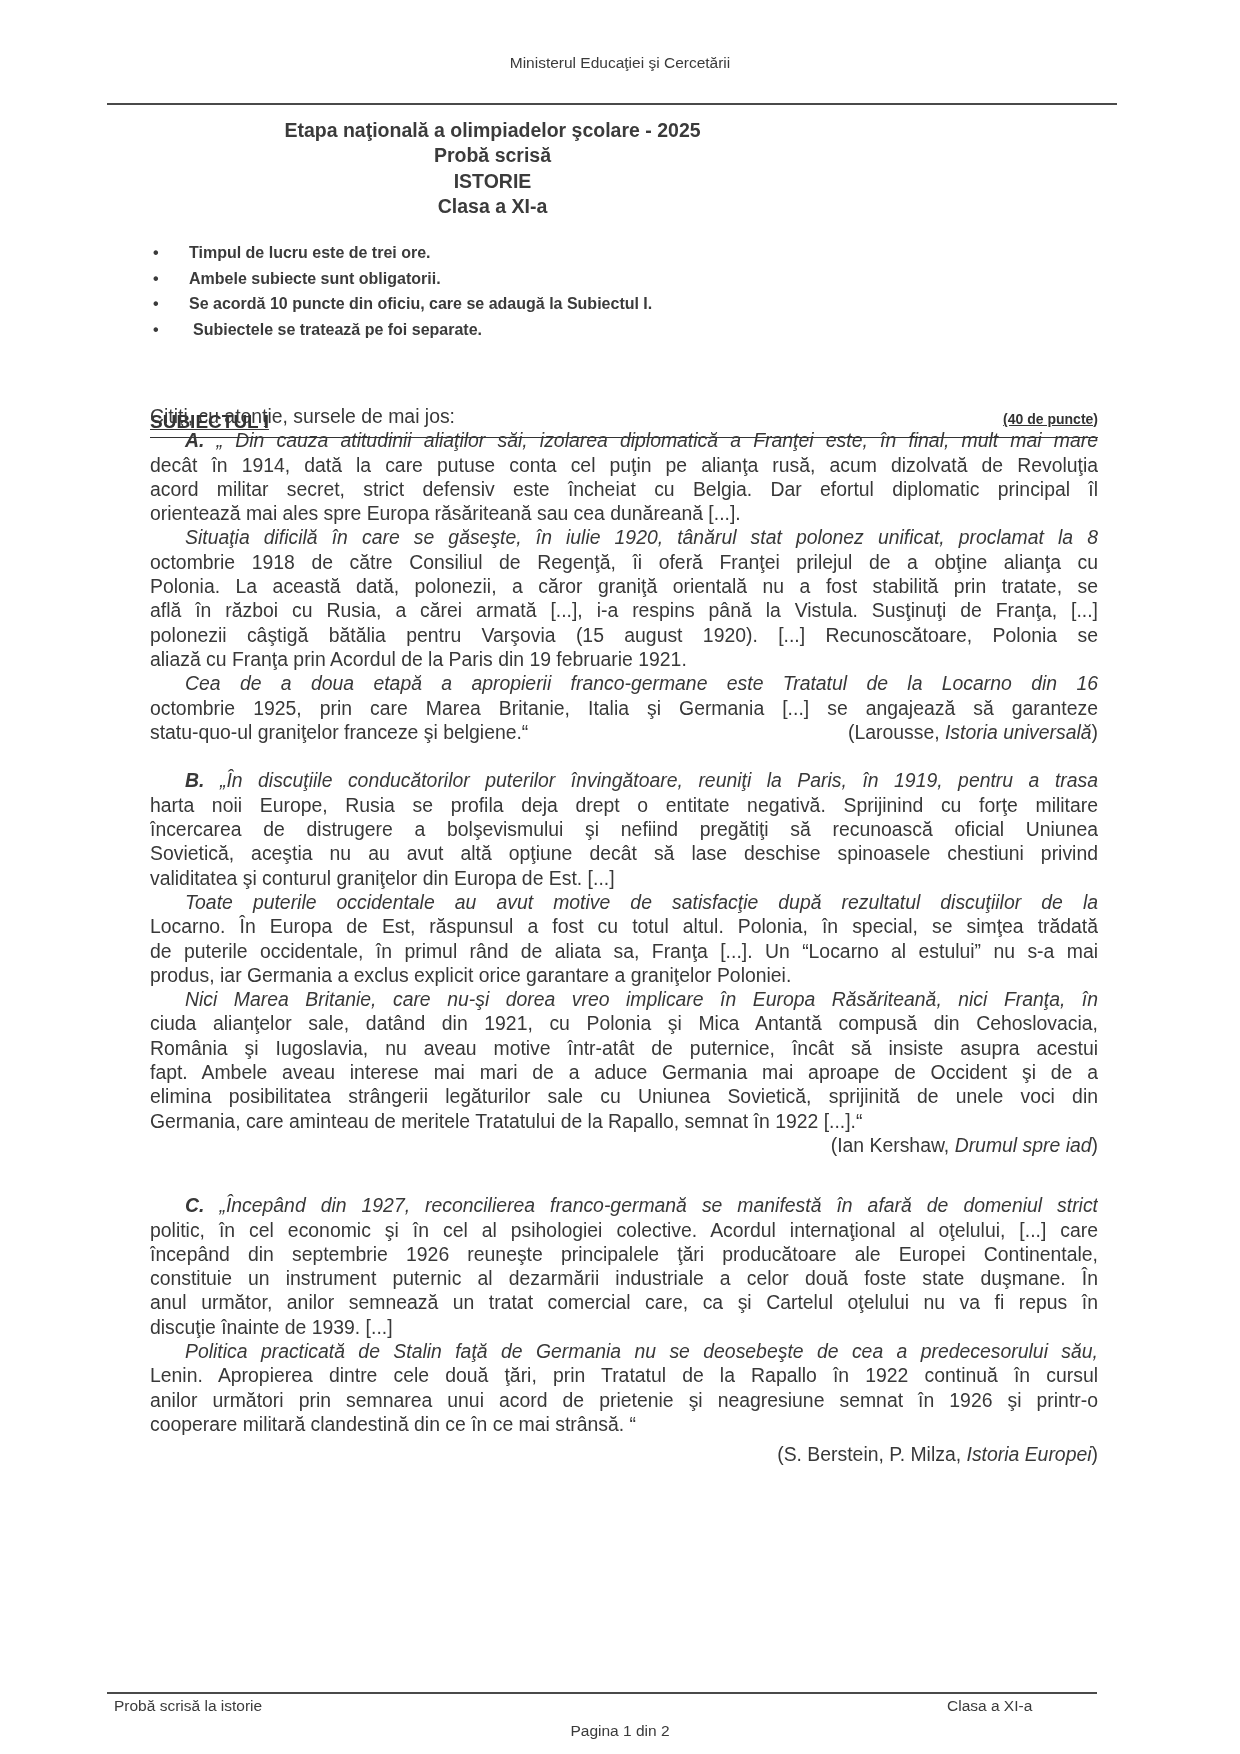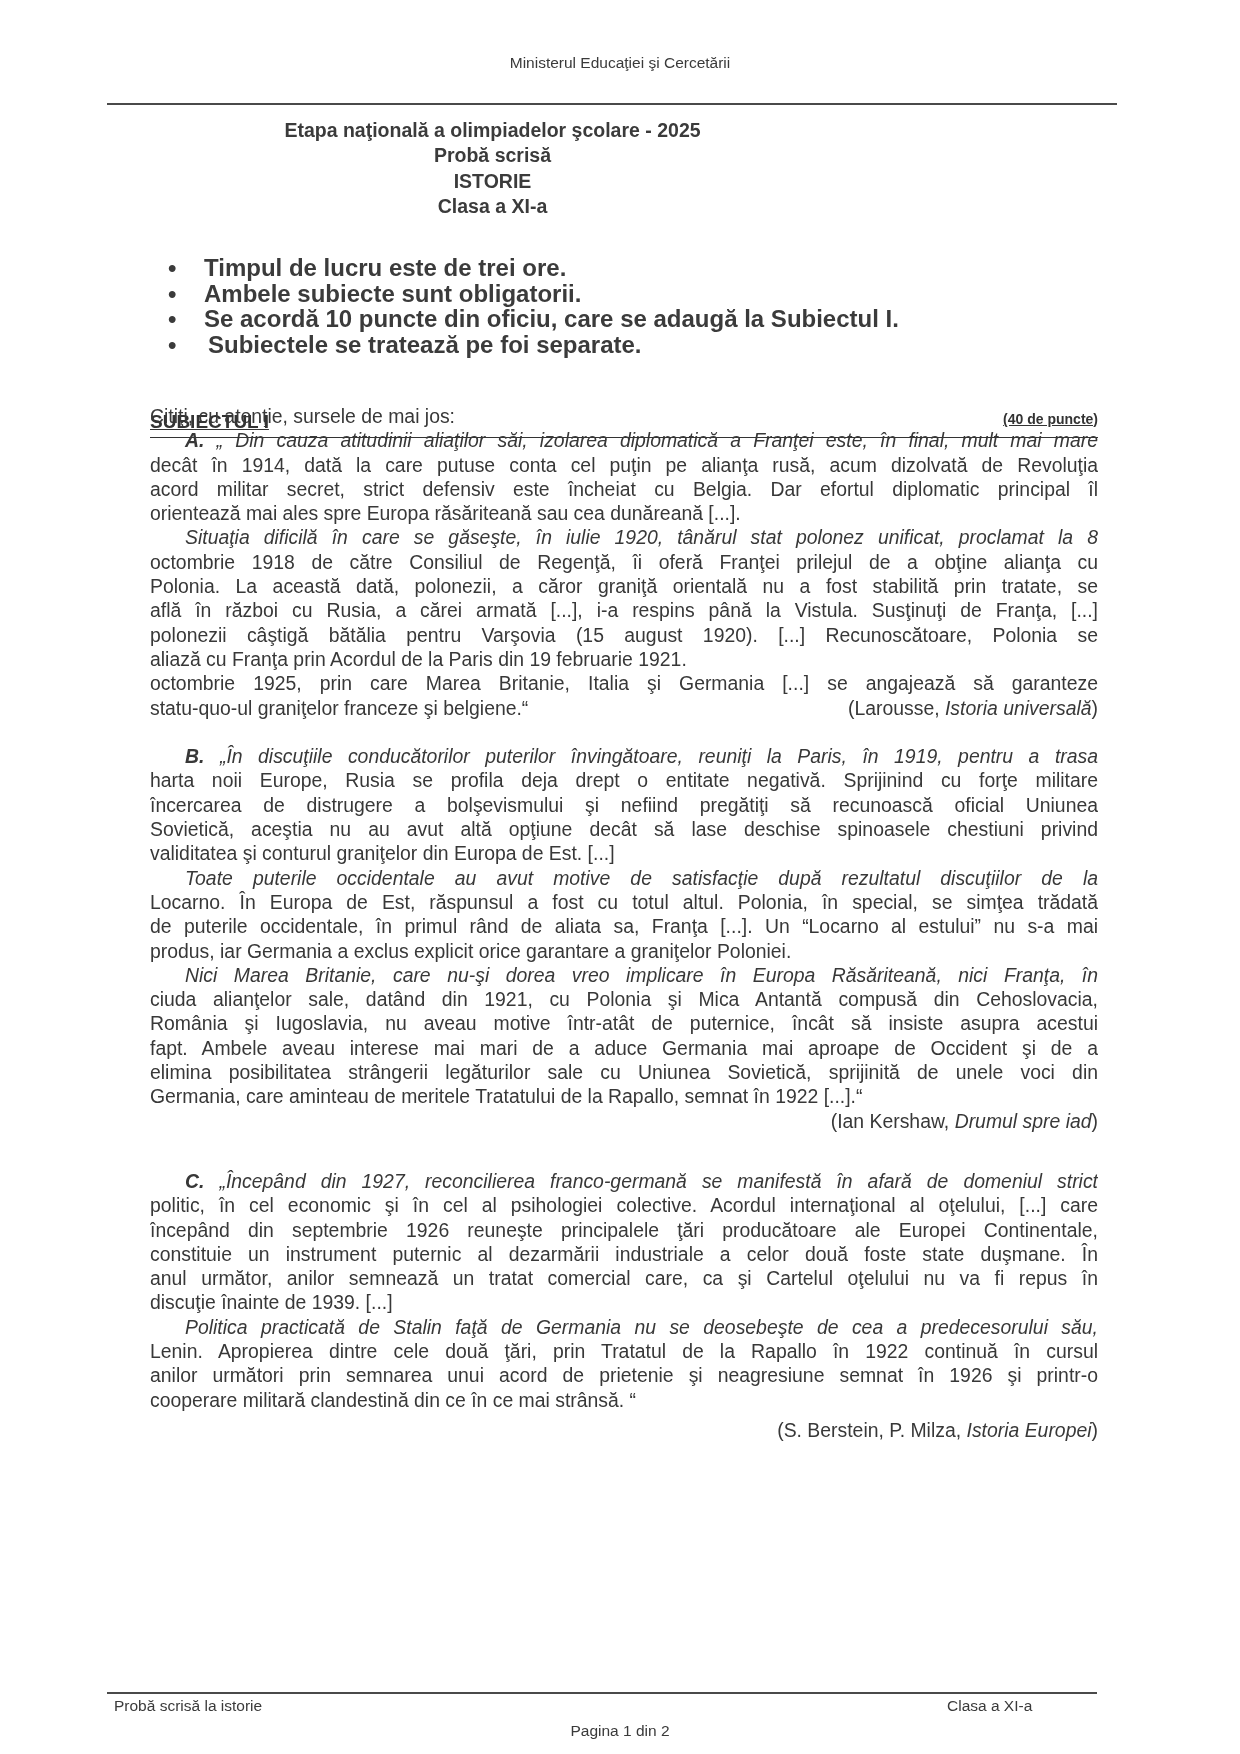--- a/index.html
+++ b/index.html
@@ -3,21 +3,21 @@
 <meta charset="utf-8">
 <style>
   html, body { margin:0; padding:0; background:#ffffff; }
   body { width:1240px; height:1754px; position:relative; overflow:hidden;
          font-family:"Liberation Sans", sans-serif; color:#333333; }
   .abs { position:absolute; }
   .ministry { top:54px; left:0; width:1240px; text-align:center; font-size:15.5px; color:#3a3a3a; }
   .hrule { height:1.5px; background:#4a4a4a; }
   .titles { top:118px; left:0; width:985px; text-align:center; font-weight:bold;
             font-size:19.5px; line-height:25.3px; color:#3b3b3b; }
-  .bullets { top:239px; left:152px; font-weight:bold; font-size:24px; line-height:25.5px; color:#3b3b3b; margin:16px; padding:0; list-style:none; }
+  .bullets { top:239px; left:152px; font-weight:bold; font-size:16px; line-height:25.5px; color:#3b3b3b; margin:1px; padding:0; list-style:none; }
   .bullets li { position:relative; padding-left:36px; }
   .bullets li::before { content:"\2022"; position:absolute; left:0; top:0; }
   .bullets li.extra { padding-left:40px; }
   .subj-row { top:370px; left:150px; width:948px; height:26px; border-bottom:1.6px solid #333;margin-top:41px; }
   .subj-title { position:absolute; left:0; top:0; font-weight:bold; font-size:19px; text-decoration:underline; color:#333; }
   .subj-points { position:absolute; right:0; top:0; font-weight:bold; font-size:14px; text-decoration:underline; color:#333; }
   .body { left:150px; width:948px; font-size:19.4px; line-height:24.3px; color:#383838; }
   .line { display:block; white-space:nowrap; text-align:justify; text-align-last:justify; height:24.3px; overflow:hidden; }
   .line.last { text-align-last:left; }
   .line.indent { padding-left:35px;font-style:italic; }
@@ -60,20 +60,21 @@
     <span class="line indent"><span class="lbl">A.</span> <span>„ Din cauza atitudinii aliaţilor săi, izolarea diplomatică a Franţei este, în final, mult mai mare</span></span>
     <span class="line">decât în 1914, dată la care putuse conta cel puţin pe alianţa rusă, acum dizolvată de Revoluţia</span>
     <span class="line">acord militar secret, strict defensiv este încheiat cu Belgia. Dar efortul diplomatic principal îl</span>
     <span class="line last">orientează mai ales spre Europa răsăriteană sau cea dunăreană [...].</span>
     <span class="line indent">Situaţia dificilă în care se găseşte, în iulie 1920, tânărul stat polonez unificat, proclamat la 8</span>
     <span class="line">octombrie 1918 de către Consiliul de Regenţă, îi oferă Franţei prilejul de a obţine alianţa cu</span>
     <span class="line">Polonia. La această dată, polonezii, a căror graniţă orientală nu a fost stabilită prin tratate, se</span>
     <span class="line">află în război cu Rusia, a cărei armată [...], i-a respins până la Vistula. Susţinuţi de Franţa, [...]</span>
     <span class="line">polonezii câştigă bătălia pentru Varşovia (15 august 1920). [...] Recunoscătoare, Polonia se</span>
     <span class="line last">aliază cu Franţa prin Acordul de la Paris din 19 februarie 1921.</span>
+    <span class="line indent">Cea de a doua etapă a apropierii franco-germane este Tratatul de la Locarno din 16</span>
     <span class="line">octombrie 1925, prin care Marea Britanie, Italia şi Germania [...] se angajează să garanteze</span>
     <div style="position:relative; height:24.3px;">
       <span style="position:absolute; left:0; top:0;">statu-quo-ul graniţelor franceze şi belgiene.“</span>
       <span style="position:absolute; right:0; top:0;"><span>(Larousse, </span><i>Istoria universală</i><span>)</span></span>
     </div>
   </div>
 
   <div style="height:24.3px;"></div>
 
   <div>

